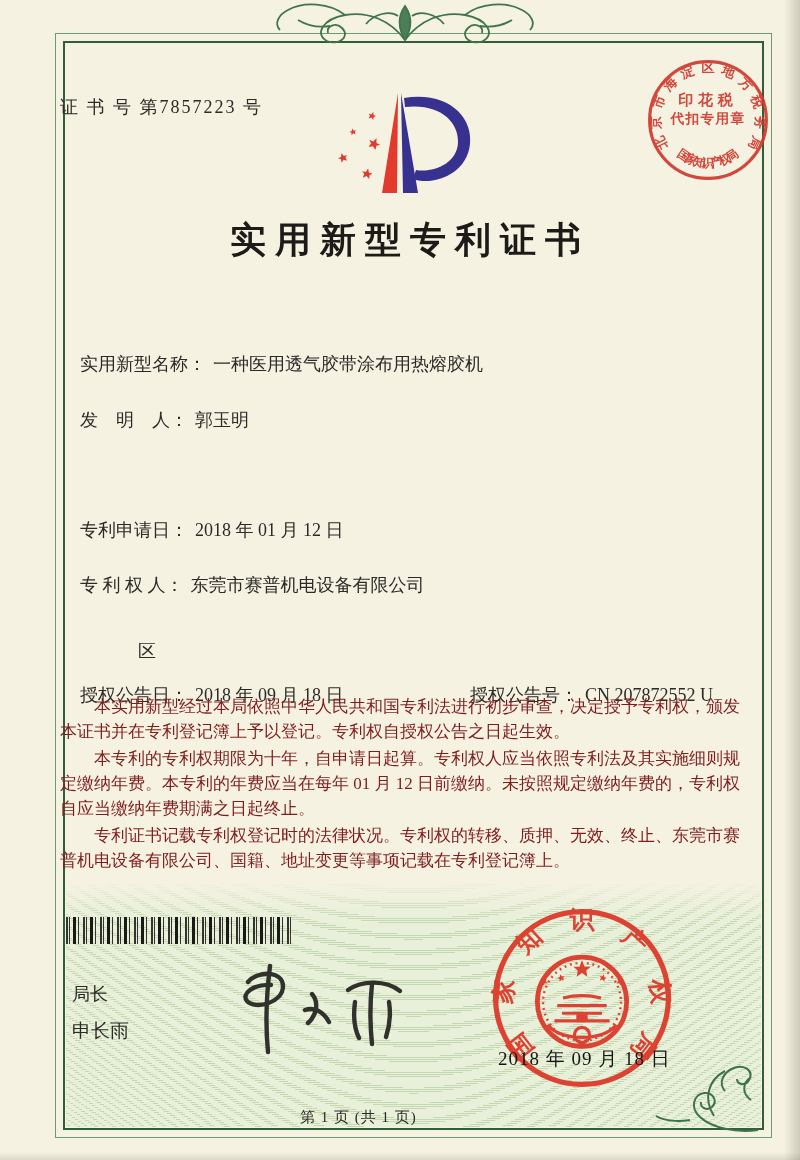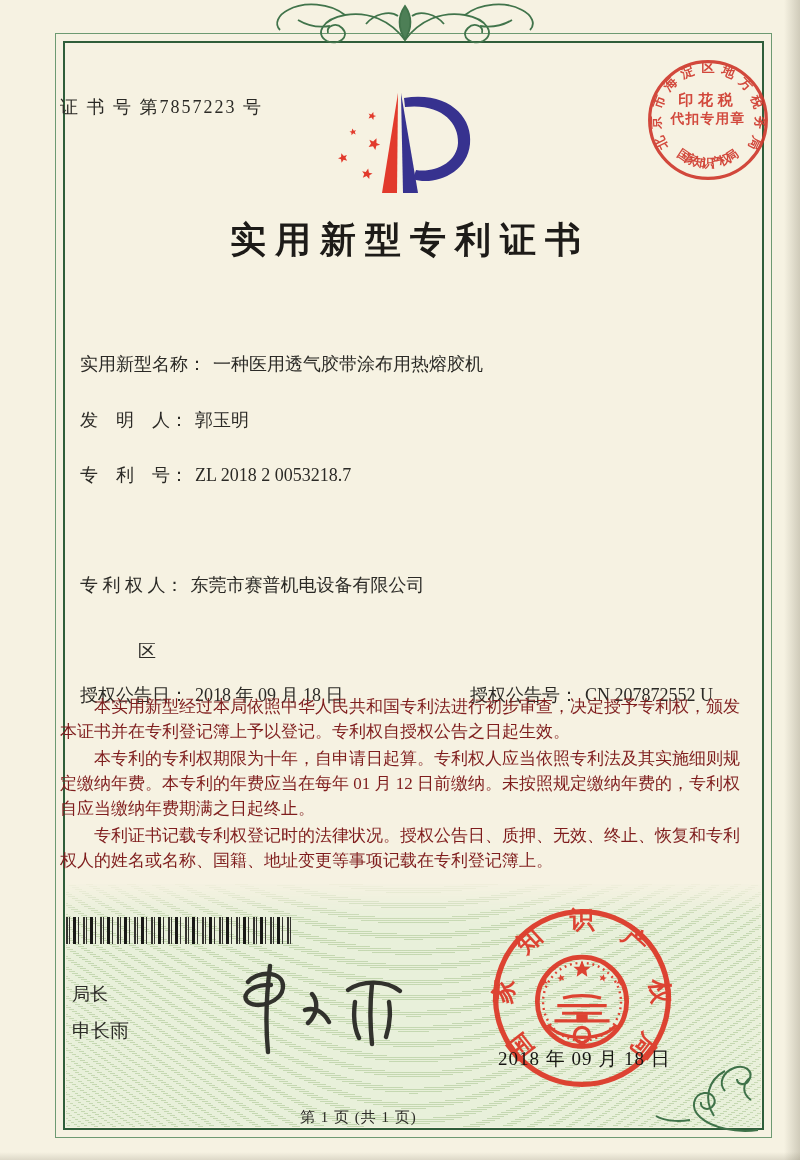--- a/index.html
+++ b/index.html
@@ -145,38 +145,38 @@
   </div>
 
   <div class="title">实用新型专利证书</div>
 
   <div class="row" style="top:331px">
     <span class="lbl">实用新型名称：</span><span class="val">一种医用透气胶带涂布用热熔胶机</span>
   </div>
   <div class="row" style="top:387px">
     <span class="lbl">发　明　人：</span><span class="val">郭玉明</span>
   </div>
-  <div class="row" style="top:442px">
-    <span class="lbl">专　利　号：</span><span class="val">ZL 2018 2 0053218.7</span>
+  <div class="row" style="top:497px">
+    <span class="lbl">专利申请日：</span><span class="val">2018 年 01 月 12 日</span>
   </div>
   <div class="row" style="top:552px">
     <span class="lbl">专 利 权 人：</span><span class="val">东莞市赛普机电设备有限公司</span>
   </div>
   <div class="row2" style="left:138px;top:639px">区</div>
   <div class="row" style="top:662px">
     <span class="lbl">授权公告日：</span><span class="val">2018 年 09 月 18 日</span>
   </div>
   <div class="row" style="left:452px;top:662px">
     <span class="lbl">授权公告号：</span><span class="val">CN 207872552 U</span>
   </div>
 
   <div class="paras">
     <p>本实用新型经过本局依照中华人民共和国专利法进行初步审查，决定授予专利权，颁发本证书并在专利登记簿上予以登记。专利权自授权公告之日起生效。</p>
     <p>本专利的专利权期限为十年，自申请日起算。专利权人应当依照专利法及其实施细则规定缴纳年费。本专利的年费应当在每年 01 月 12 日前缴纳。未按照规定缴纳年费的，专利权自应当缴纳年费期满之日起终止。</p>
-    <p>专利证书记载专利权登记时的法律状况。授权公告日、质押、无效、终止、恢复和专利权人的姓名或名称、国籍、地址变更等事项记载在专利登记簿上。</p>
+    <p>专利证书记载专利权登记时的法律状况。专利权的转移、质押、无效、终止、东莞市赛普机电设备有限公司、国籍、地址变更等事项记载在专利登记簿上。</p>
   </div>
 
   <div class="barcode"></div>
 
   <div class="director-title">局长</div>
   <div class="director-name">申长雨</div>
 
   <svg class="signature" viewBox="0 0 214 102">
     <g fill="none" stroke="#23221f" stroke-width="4.4" stroke-linecap="round" opacity="0.92">
       <path d="M62,8 C59,32 57,64 60,94"></path>

